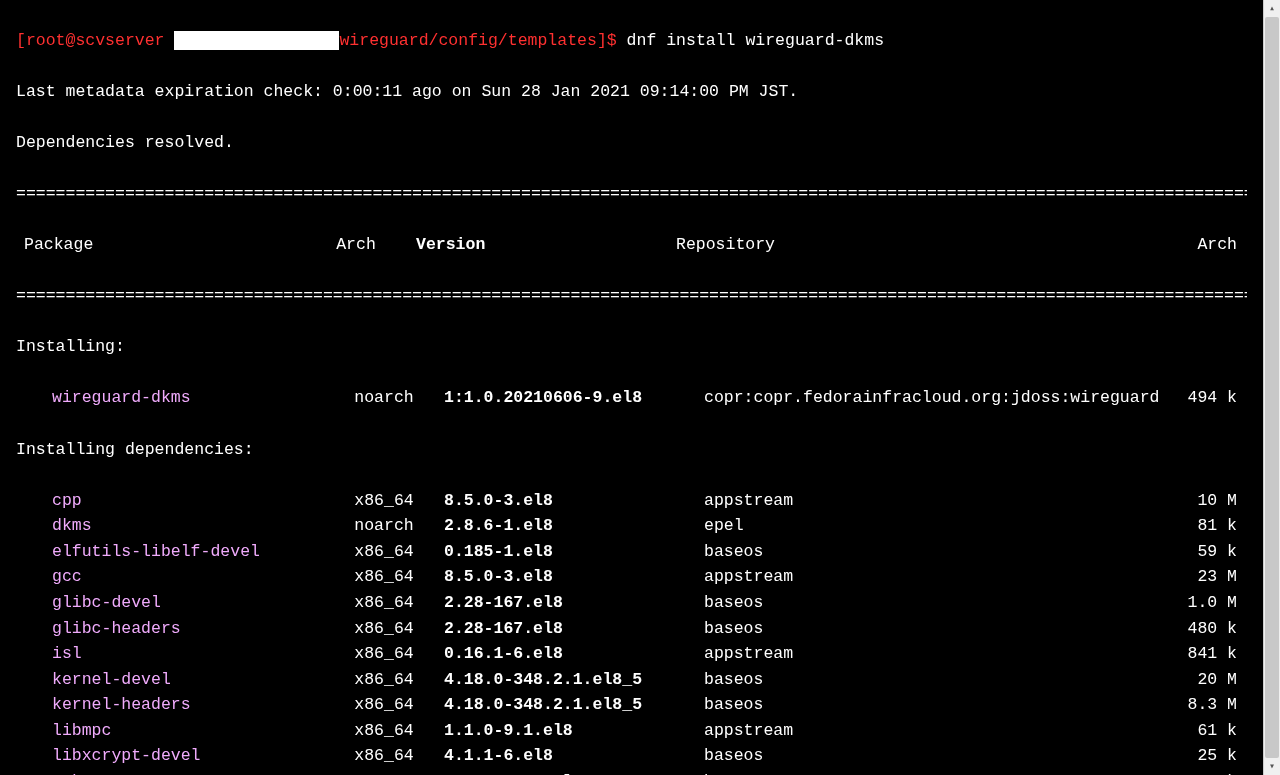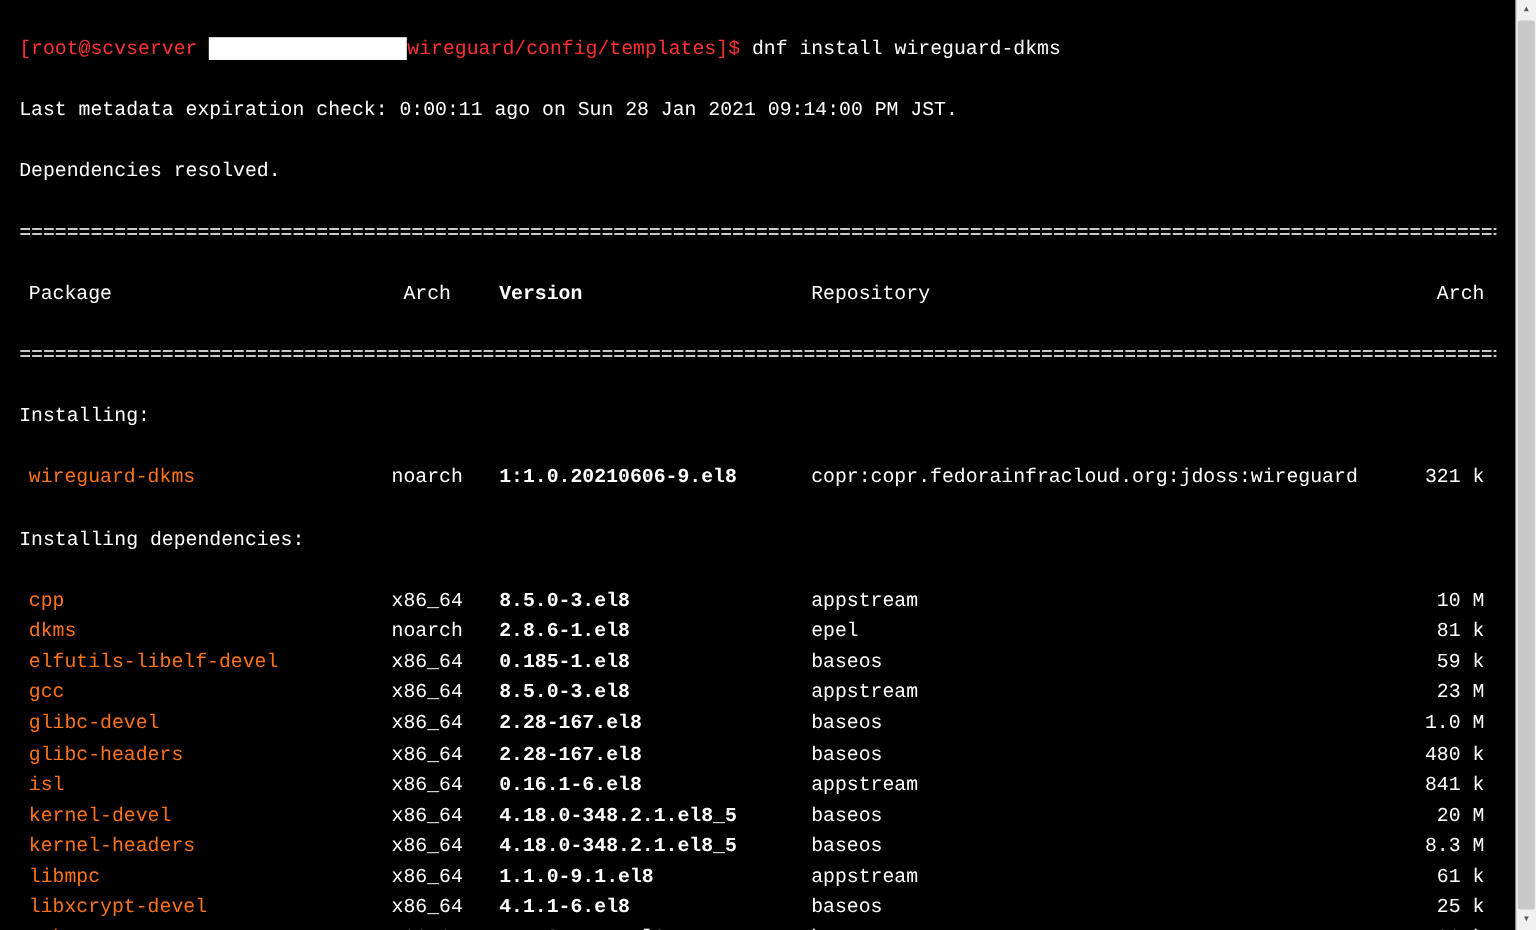--- a/index.html
+++ b/index.html
@@ -48,21 +48,21 @@
   .scroll-thumb {
     position: absolute;
     top: 0;
     left: 1px;
     right: 1px;
     height: 100%;
     background: #c8c8c8;
     border-radius: 2px;
   }
   .red { color: #ff3030; }
-  .green { color: #f97316; }
+  .green { color: #f0abfc; margin-left: 28px; }
   .white { color: #ffffff; }
   .redacted {
     background: #fff;
     display: inline-block;
     height: 1.15em;
     vertical-align: text-bottom;
   }
   .row { display: flex; }
   .col-pkg { width: 280px; padding-left: 8px; }
   .col-arch { width: 120px; text-align: center; }
@@ -90,21 +90,21 @@
   <span class="col-repo">Repository</span>
   <span class="col-size">Arch</span>
 </div>
 <div class="white divider">====================================================================================================================================================</div>
 <div class="white">Installing:</div>
 <div class="row">
   <span class="col-pkg green">wireguard-dkms</span>
   <span class="col-arch white">noarch</span>
   <span class="col-ver white">1:1.0.20210606-9.el8</span>
   <span class="col-repo white">copr:copr.fedorainfracloud.org:jdoss:wireguard</span>
-  <span class="col-size white">321 k</span>
+  <span class="col-size white">494 k</span>
 </div>
 <div class="white">Installing dependencies:</div>
 <div id="deps-container"><div class="row"><span class="col-pkg green">cpp</span><span class="col-arch white">x86_64</span><span class="col-ver white">8.5.0-3.el8</span><span class="col-repo white">appstream</span><span class="col-size white">10 M</span></div><div class="row"><span class="col-pkg green">dkms</span><span class="col-arch white">noarch</span><span class="col-ver white">2.8.6-1.el8</span><span class="col-repo white">epel</span><span class="col-size white">81 k</span></div><div class="row"><span class="col-pkg green">elfutils-libelf-devel</span><span class="col-arch white">x86_64</span><span class="col-ver white">0.185-1.el8</span><span class="col-repo white">baseos</span><span class="col-size white">59 k</span></div><div class="row"><span class="col-pkg green">gcc</span><span class="col-arch white">x86_64</span><span class="col-ver white">8.5.0-3.el8</span><span class="col-repo white">appstream</span><span class="col-size white">23 M</span></div><div class="row"><span class="col-pkg green">glibc-devel</span><span class="col-arch white">x86_64</span><span class="col-ver white">2.28-167.el8</span><span class="col-repo white">baseos</span><span class="col-size white">1.0 M</span></div><div class="row"><span class="col-pkg green">glibc-headers</span><span class="col-arch white">x86_64</span><span class="col-ver white">2.28-167.el8</span><span class="col-repo white">baseos</span><span class="col-size white">480 k</span></div><div class="row"><span class="col-pkg green">isl</span><span class="col-arch white">x86_64</span><span class="col-ver white">0.16.1-6.el8</span><span class="col-repo white">appstream</span><span class="col-size white">841 k</span></div><div class="row"><span class="col-pkg green">kernel-devel</span><span class="col-arch white">x86_64</span><span class="col-ver white">4.18.0-348.2.1.el8_5</span><span class="col-repo white">baseos</span><span class="col-size white">20 M</span></div><div class="row"><span class="col-pkg green">kernel-headers</span><span class="col-arch white">x86_64</span><span class="col-ver white">4.18.0-348.2.1.el8_5</span><span class="col-repo white">baseos</span><span class="col-size white">8.3 M</span></div><div class="row"><span class="col-pkg green">libmpc</span><span class="col-arch white">x86_64</span><span class="col-ver white">1.1.0-9.1.el8</span><span class="col-repo white">appstream</span><span class="col-size white">61 k</span></div><div class="row"><span class="col-pkg green">libxcrypt-devel</span><span class="col-arch white">x86_64</span><span class="col-ver white">4.1.1-6.el8</span><span class="col-repo white">baseos</span><span class="col-size white">25 k</span></div><div class="row"><span class="col-pkg green">make</span><span class="col-arch white">x86_64</span><span class="col-ver white">1:4.2.1-11.el8</span><span class="col-repo white">baseos</span><span class="col-size white">498 k</span></div></div>
 
 
 
 
 
 
 

